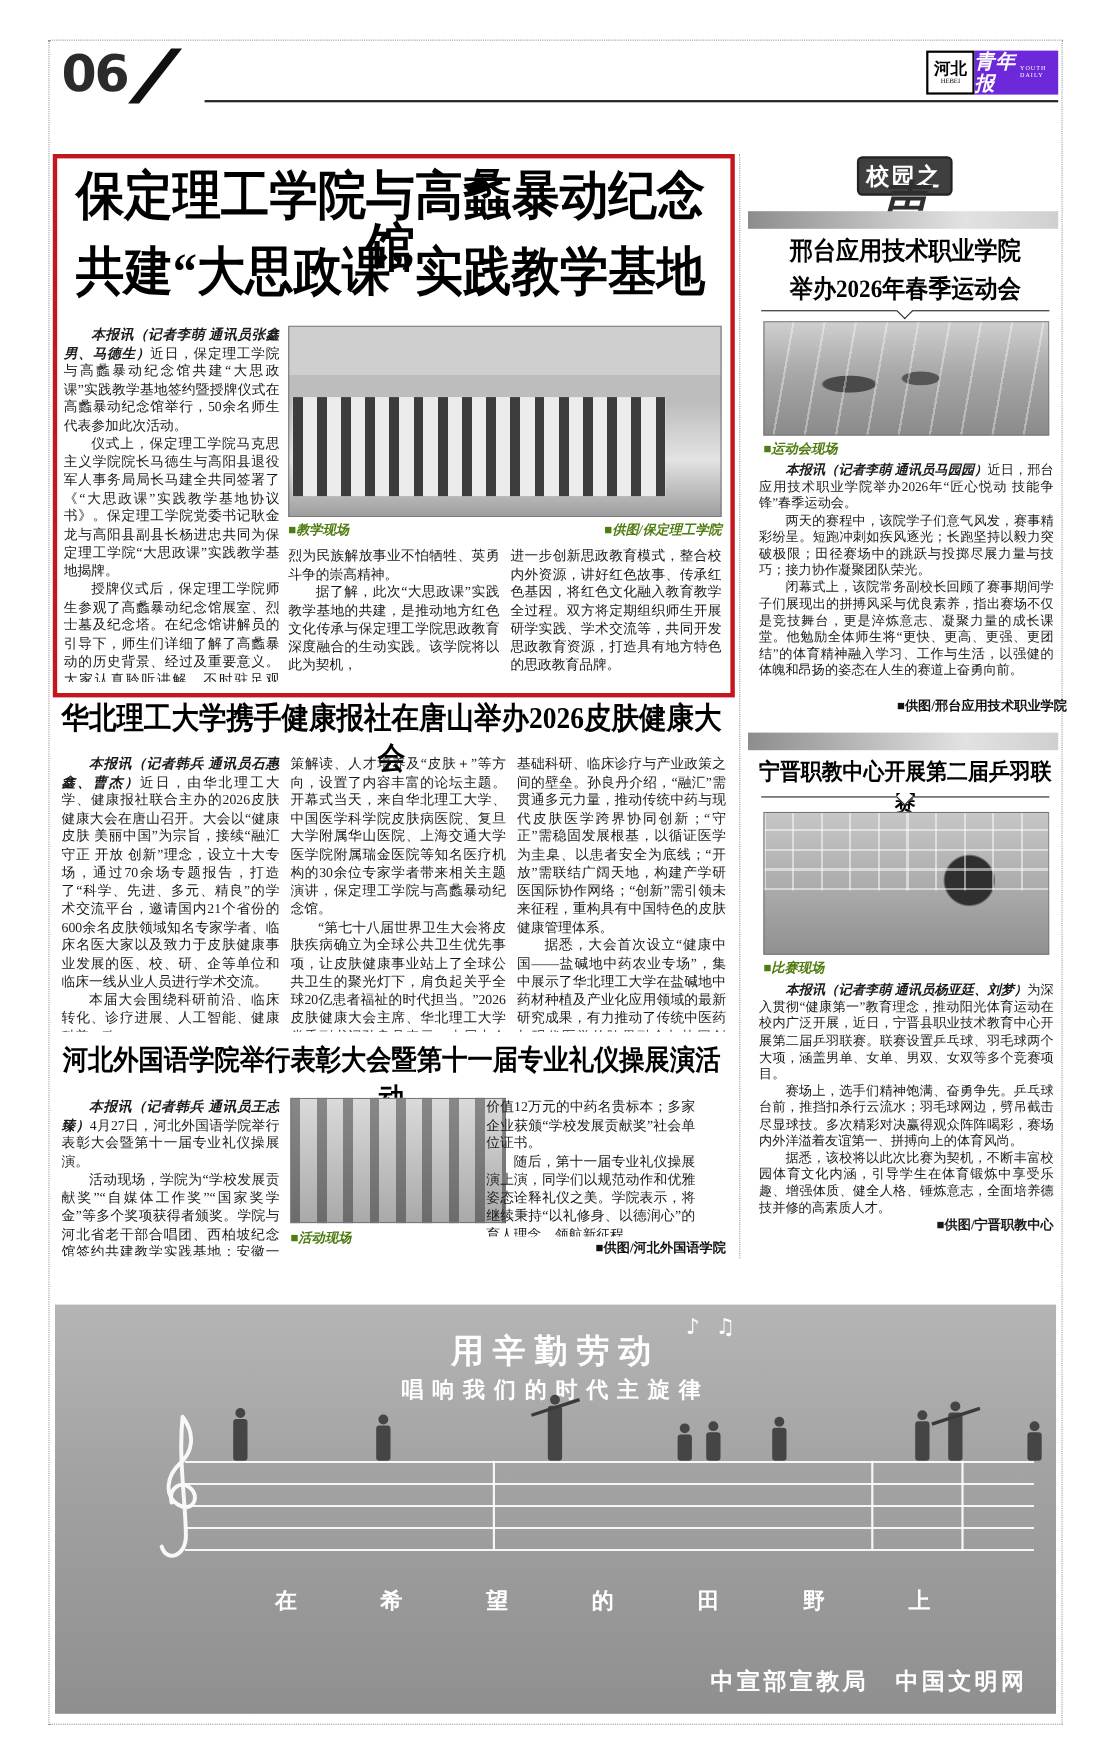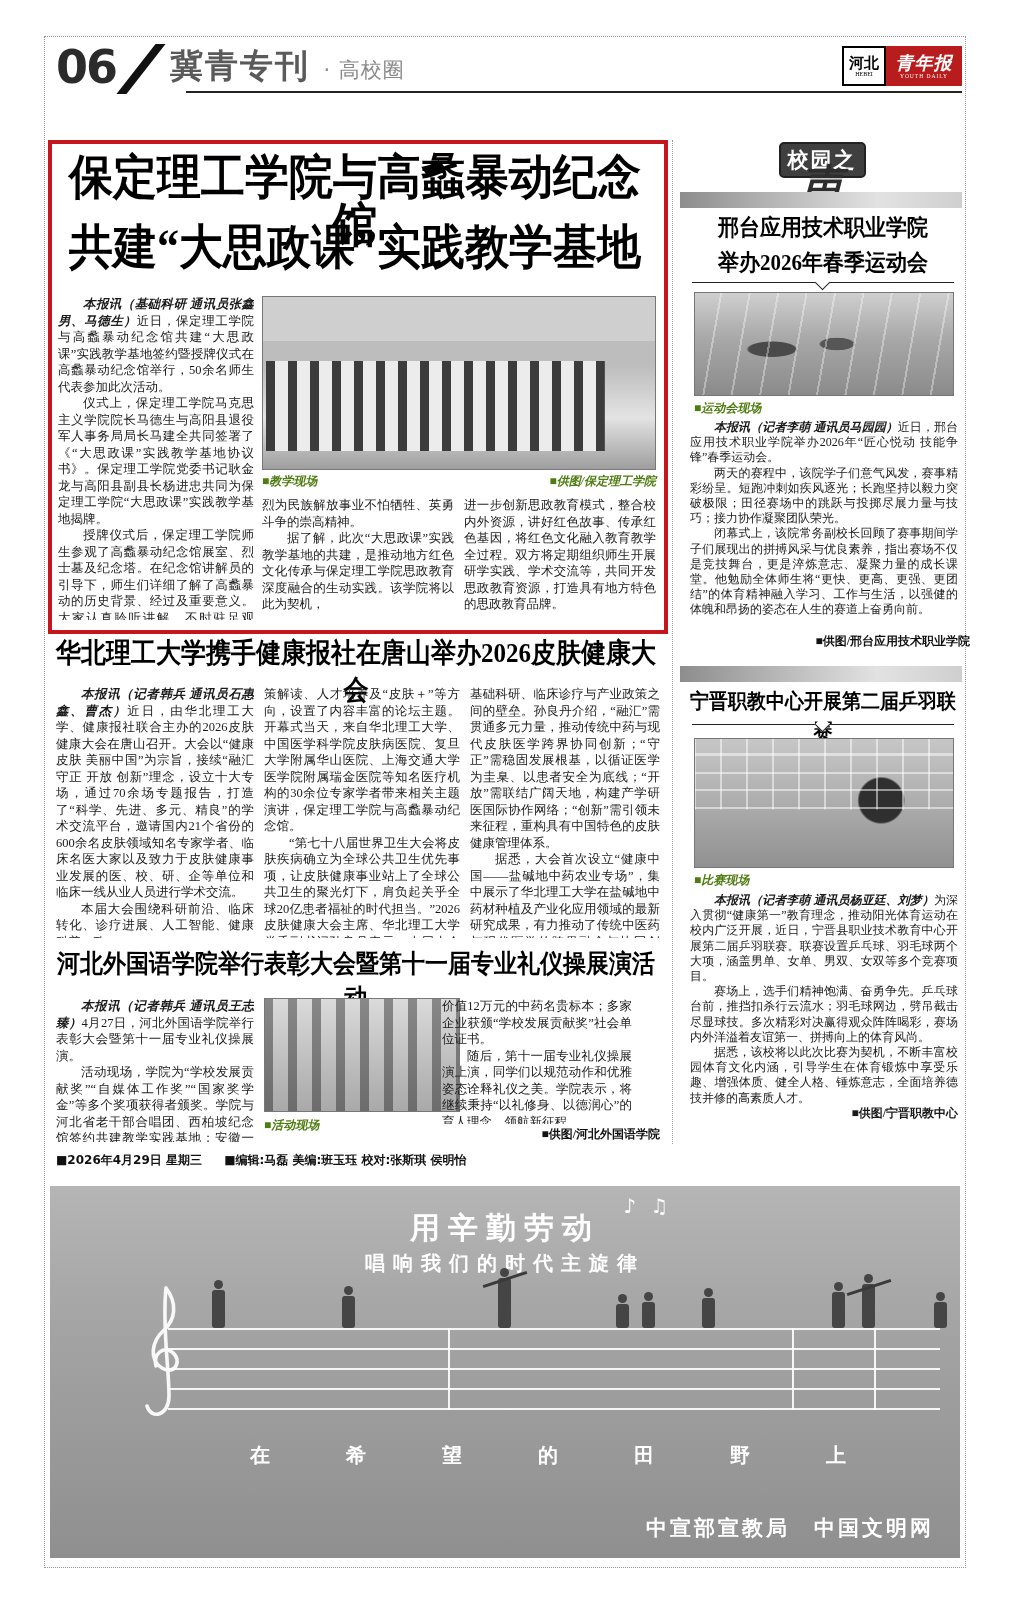--- a/index.html
+++ b/index.html
@@ -11,21 +11,21 @@
   
   .page-num{left:56px;top:40px;font:700 46px "DejaVu Sans",sans-serif;color:#2b2b2b;letter-spacing:-2px;}
   .hdr-slash{left:136px;top:44px;width:10px;height:50px;background:#111;transform:skewX(-38deg);}
   .section-title{left:170px;top:44px;font-family:"DejaVu Sans",sans-serif;font-weight:900;font-size:33px;color:#5a5a5a;letter-spacing:2px;}
   .section-sub{font-weight:400;font-size:21px;color:#8a8a8a;letter-spacing:1px;}
   .hdr-rule{left:186px;top:91px;width:776px;height:2px;background:#222;}
   .masthead{left:842px;top:46px;width:120px;height:40px;display:flex;}
   .mh-left{width:40px;background:#fff;border:2px solid #000;display:flex;flex-direction:column;align-items:center;justify-content:center;}
   .mh-left b{font-size:15px;line-height:16px;color:#000;}
   .mh-left i{font-style:normal;font-size:6px;color:#000;}
-  .mh-right{flex:1;background:#b91c1c;color:#fff;display:flex;flex-direction:column;align-items:center;justify-content:center;}
+  .mh-right{flex:1;background:#6d28d9;color:#fff;display:flex;flex-direction:row;align-items:center;justify-content:center;}
   .mh-right b{font-size:18px;font-style:italic;line-height:20px;letter-spacing:1px;}
   .mh-right i{font-style:normal;font-size:5.5px;letter-spacing:1px;}
 
   
   .lead-box{left:48px;top:140px;width:612px;height:486px;border:4px solid #c4161c;background:#fff;}
   .lead-h{left:56px;width:598px;text-align:center;font-weight:900;font-size:44px;line-height:1.0;color:#000;letter-spacing:0px;transform:scaleY(1.08);}
   .lead-h1{top:158px;} .lead-h2{top:226px;}
   .body-text{font-size:12.5px;line-height:1.32;text-align:justify;overflow:hidden;}
   .body-text p{margin:0;text-indent:2em;}
   .body-text p.noindent{text-indent:0;}
@@ -122,42 +122,38 @@
   .banner-credit{position:absolute;right:26px;top:328px;color:#fff;font-size:21px;font-weight:700;letter-spacing:3px;}
 </style>
 </head>
 <body>
 
 <div id="page">
   <div class="abs dotted-frame"></div>
 
   <div class="abs page-num">06</div>
   <div class="abs hdr-slash"></div>
-  <div class="abs section-title">
-    <span>冀青专刊</span>
-    <span class="section-sub">· 高校圈</span>
-  </div>
   <div class="abs hdr-rule"></div>
   <div class="abs masthead">
     <div class="mh-left">
       <b>河北</b>
       <i>HEBEI</i>
     </div>
     <div class="mh-right">
       <b>青年报</b>
       <i>YOUTH DAILY</i>
     </div>
   </div>
 
   <div class="abs lead-box"></div>
   <div class="abs lead-h lead-h1">保定理工学院与高蠡暴动纪念馆</div>
   <div class="abs lead-h lead-h2">共建“大思政课”实践教学基地</div>
 
   <div class="abs body-text lead-col1">
-    <p><span class="byline">本报讯（基础科研 通讯员张鑫男、马德生）</span><span>近日，保定理工学院与高蠡暴动纪念馆共建“大思政课”实践教学基地签约暨授牌仪式在高蠡暴动纪念馆举行，50余名师生代表参加此次活动。</span></p>
+    <p><span class="byline">本报讯（记者李萌 通讯员张鑫男、马德生）</span><span>近日，保定理工学院与高蠡暴动纪念馆共建“大思政课”实践教学基地签约暨授牌仪式在高蠡暴动纪念馆举行，50余名师生代表参加此次活动。</span></p>
     <p>仪式上，保定理工学院马克思主义学院院长马德生与高阳县退役军人事务局局长马建全共同签署了《“大思政课”实践教学基地协议书》。保定理工学院党委书记耿金龙与高阳县副县长杨进忠共同为保定理工学院“大思政课”实践教学基地揭牌。</p>
     <p>授牌仪式后，保定理工学院师生参观了高蠡暴动纪念馆展室、烈士墓及纪念塔。在纪念馆讲解员的引导下，师生们详细了解了高蠡暴动的历史背景、经过及重要意义。大家认真聆听讲解，不时驻足观看，深刻感受到革命先</p>
   </div>
   <div class="abs photo lead-photo"></div>
   <div class="abs caption-row">
     <span class="caption">■教学现场</span>
     <span class="caption">■供图/保定理工学院</span>
   </div>
   <div class="abs body-text lead-col2">
     <p class="noindent">烈为民族解放事业不怕牺牲、英勇斗争的崇高精神。</p>
@@ -187,24 +183,20 @@
     <p>活动现场，学院为“学校发展贡献奖”“自媒体工作奖”“国家奖学金”等多个奖项获得者颁奖。学院与河北省老干部合唱团、西柏坡纪念馆签约共建教学实践基地；安徽一企业捐赠</p>
   </div>
   <div class="abs photo liyi-photo"></div>
   <div class="abs caption liyi-cap">■活动现场</div>
   <div class="abs body-text liyi-col3">
     <p class="noindent">价值12万元的中药名贵标本；多家企业获颁“学校发展贡献奖”社会单位证书。</p>
     <p>随后，第十一届专业礼仪操展演上演，同学们以规范动作和优雅姿态诠释礼仪之美。学院表示，将继续秉持“以礼修身、以德润心”的育人理念，领航新征程。</p>
   </div>
   <div class="abs credit liyi-credit">■供图/河北外国语学院</div>
 
-  <div class="abs footer">
-    <span>■2026年4月29日  星期三</span>
-    <span>■编辑:马磊   美编:班玉珏   校对:张斯琪 侯明怡</span>
-  </div>
 
   <div class="abs vdivider"></div>
   <div class="abs campus-badge">
     <div class="badge-line"></div>
     <div class="badge-box">校园之</div>
     <div class="badge-script">声</div>
     <div class="badge-line r"></div>
   </div>
 
   <div class="abs grey-band band1"></div>

